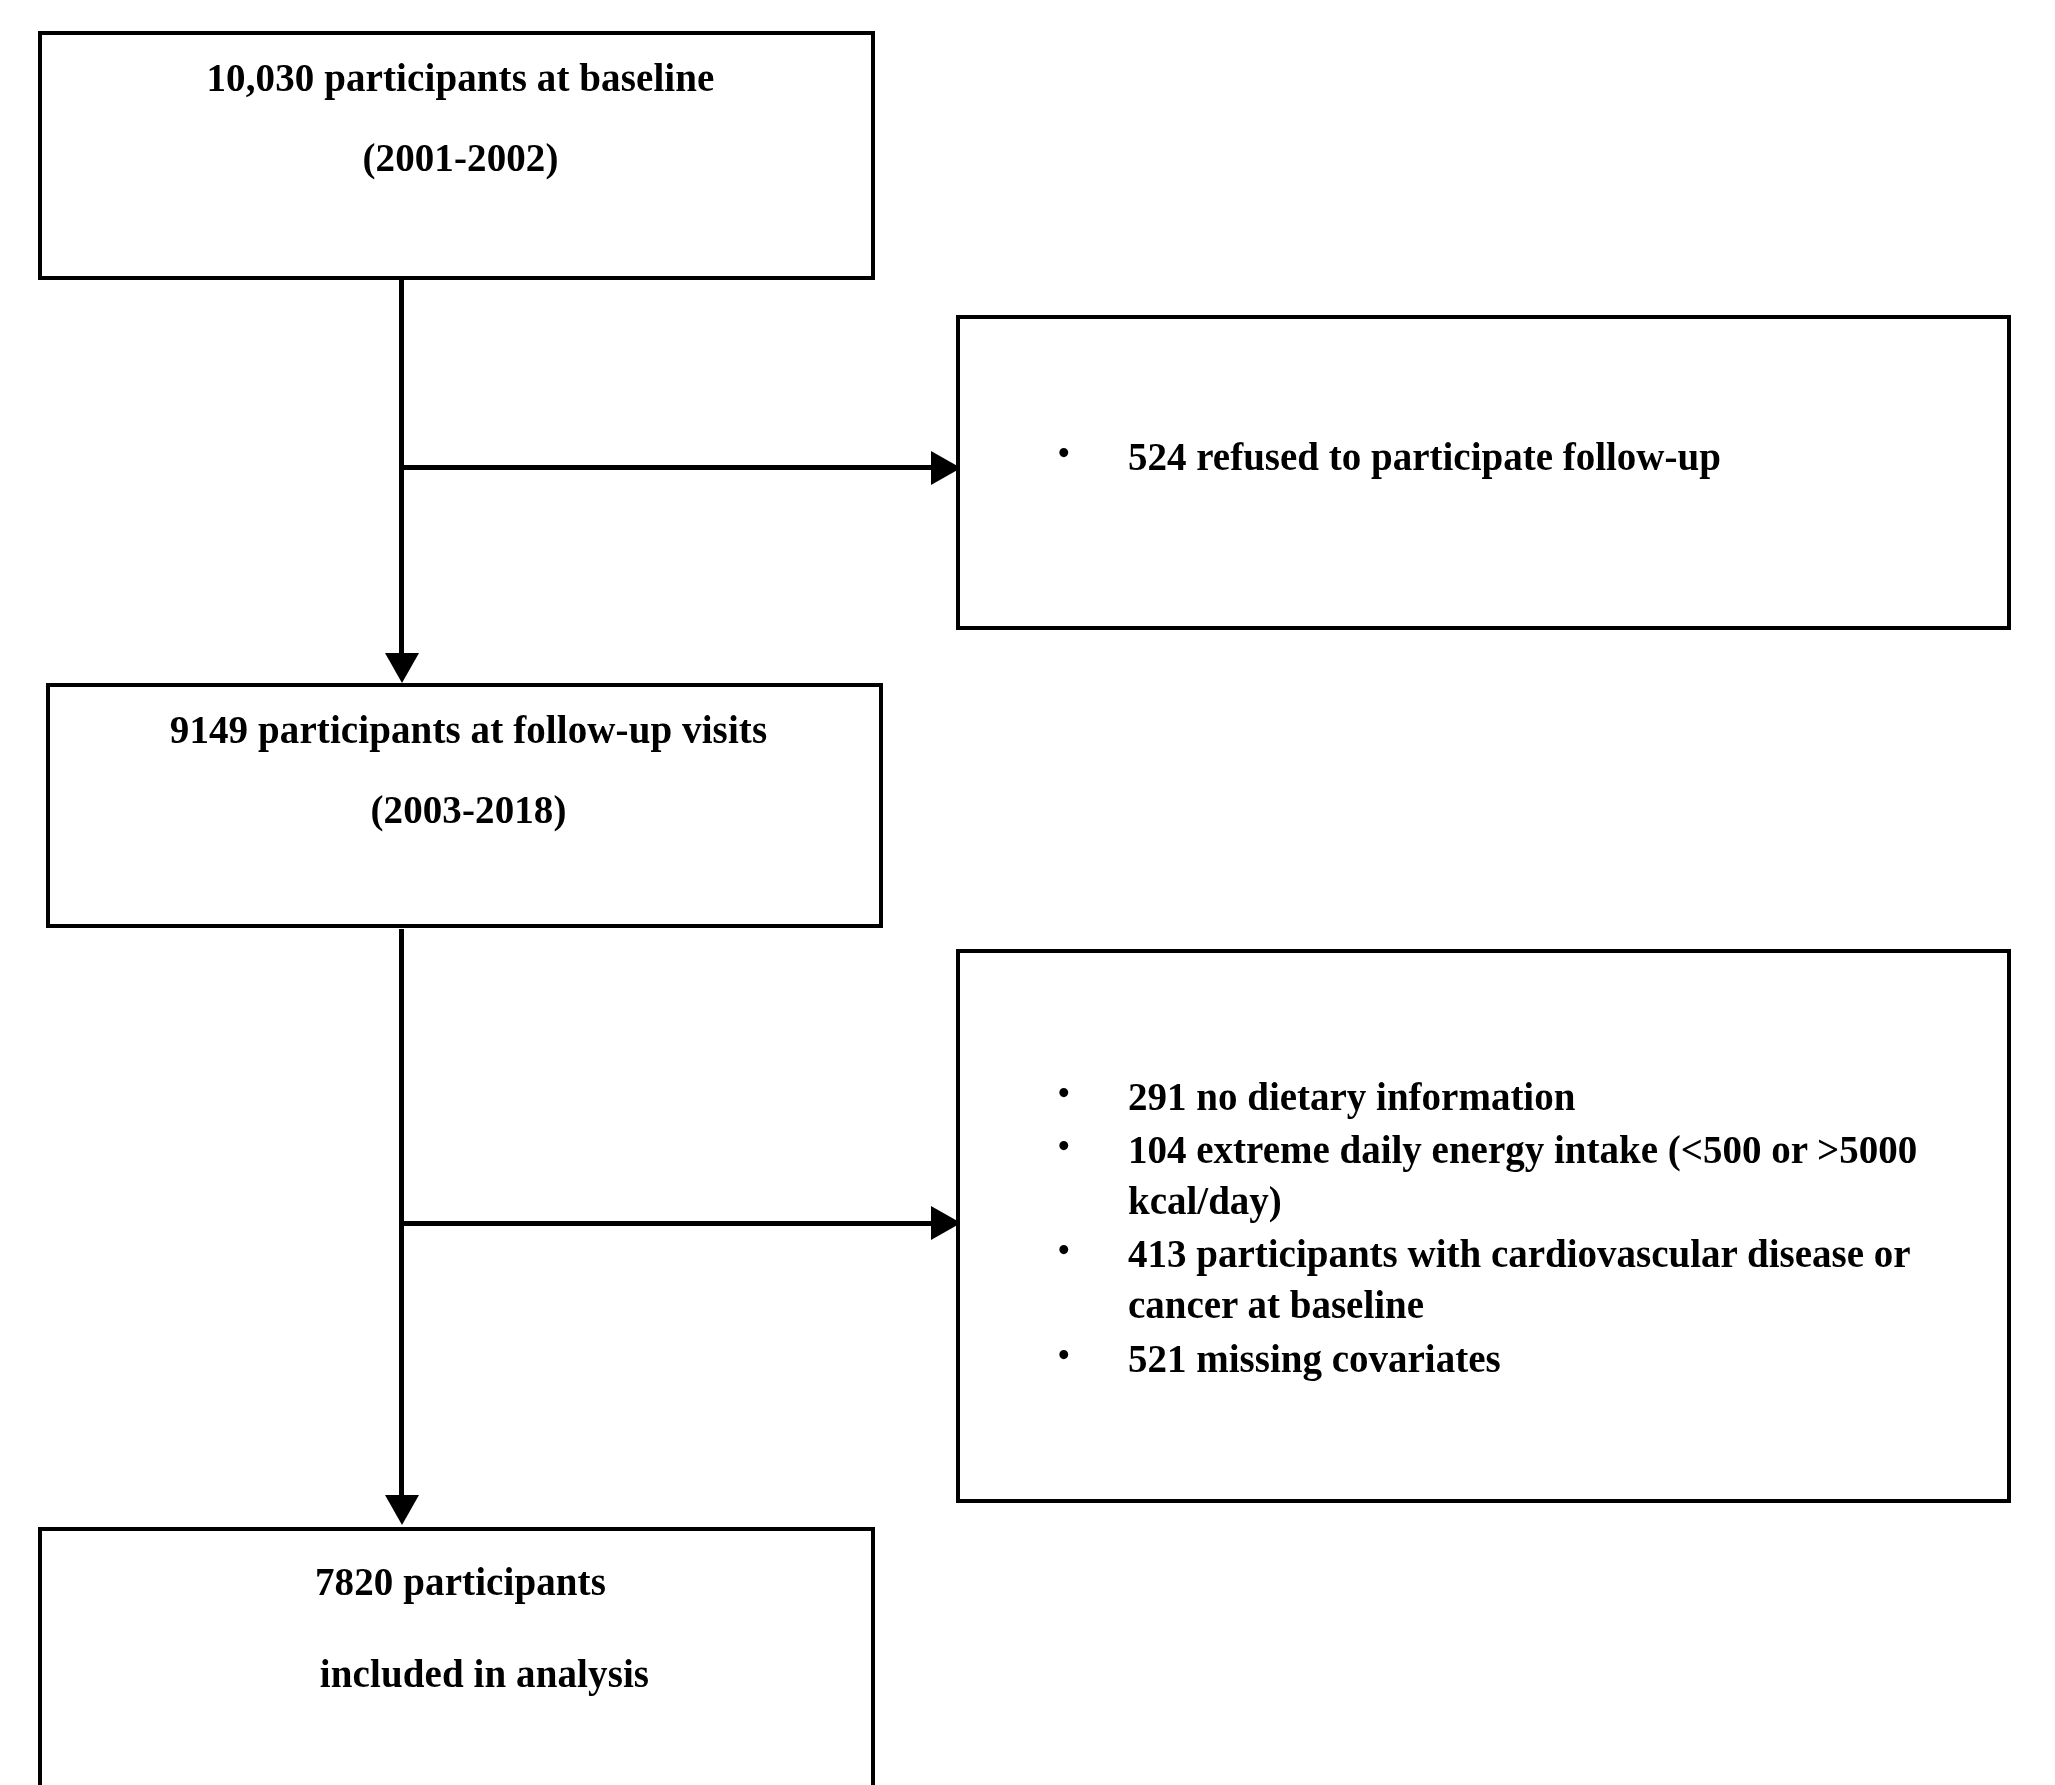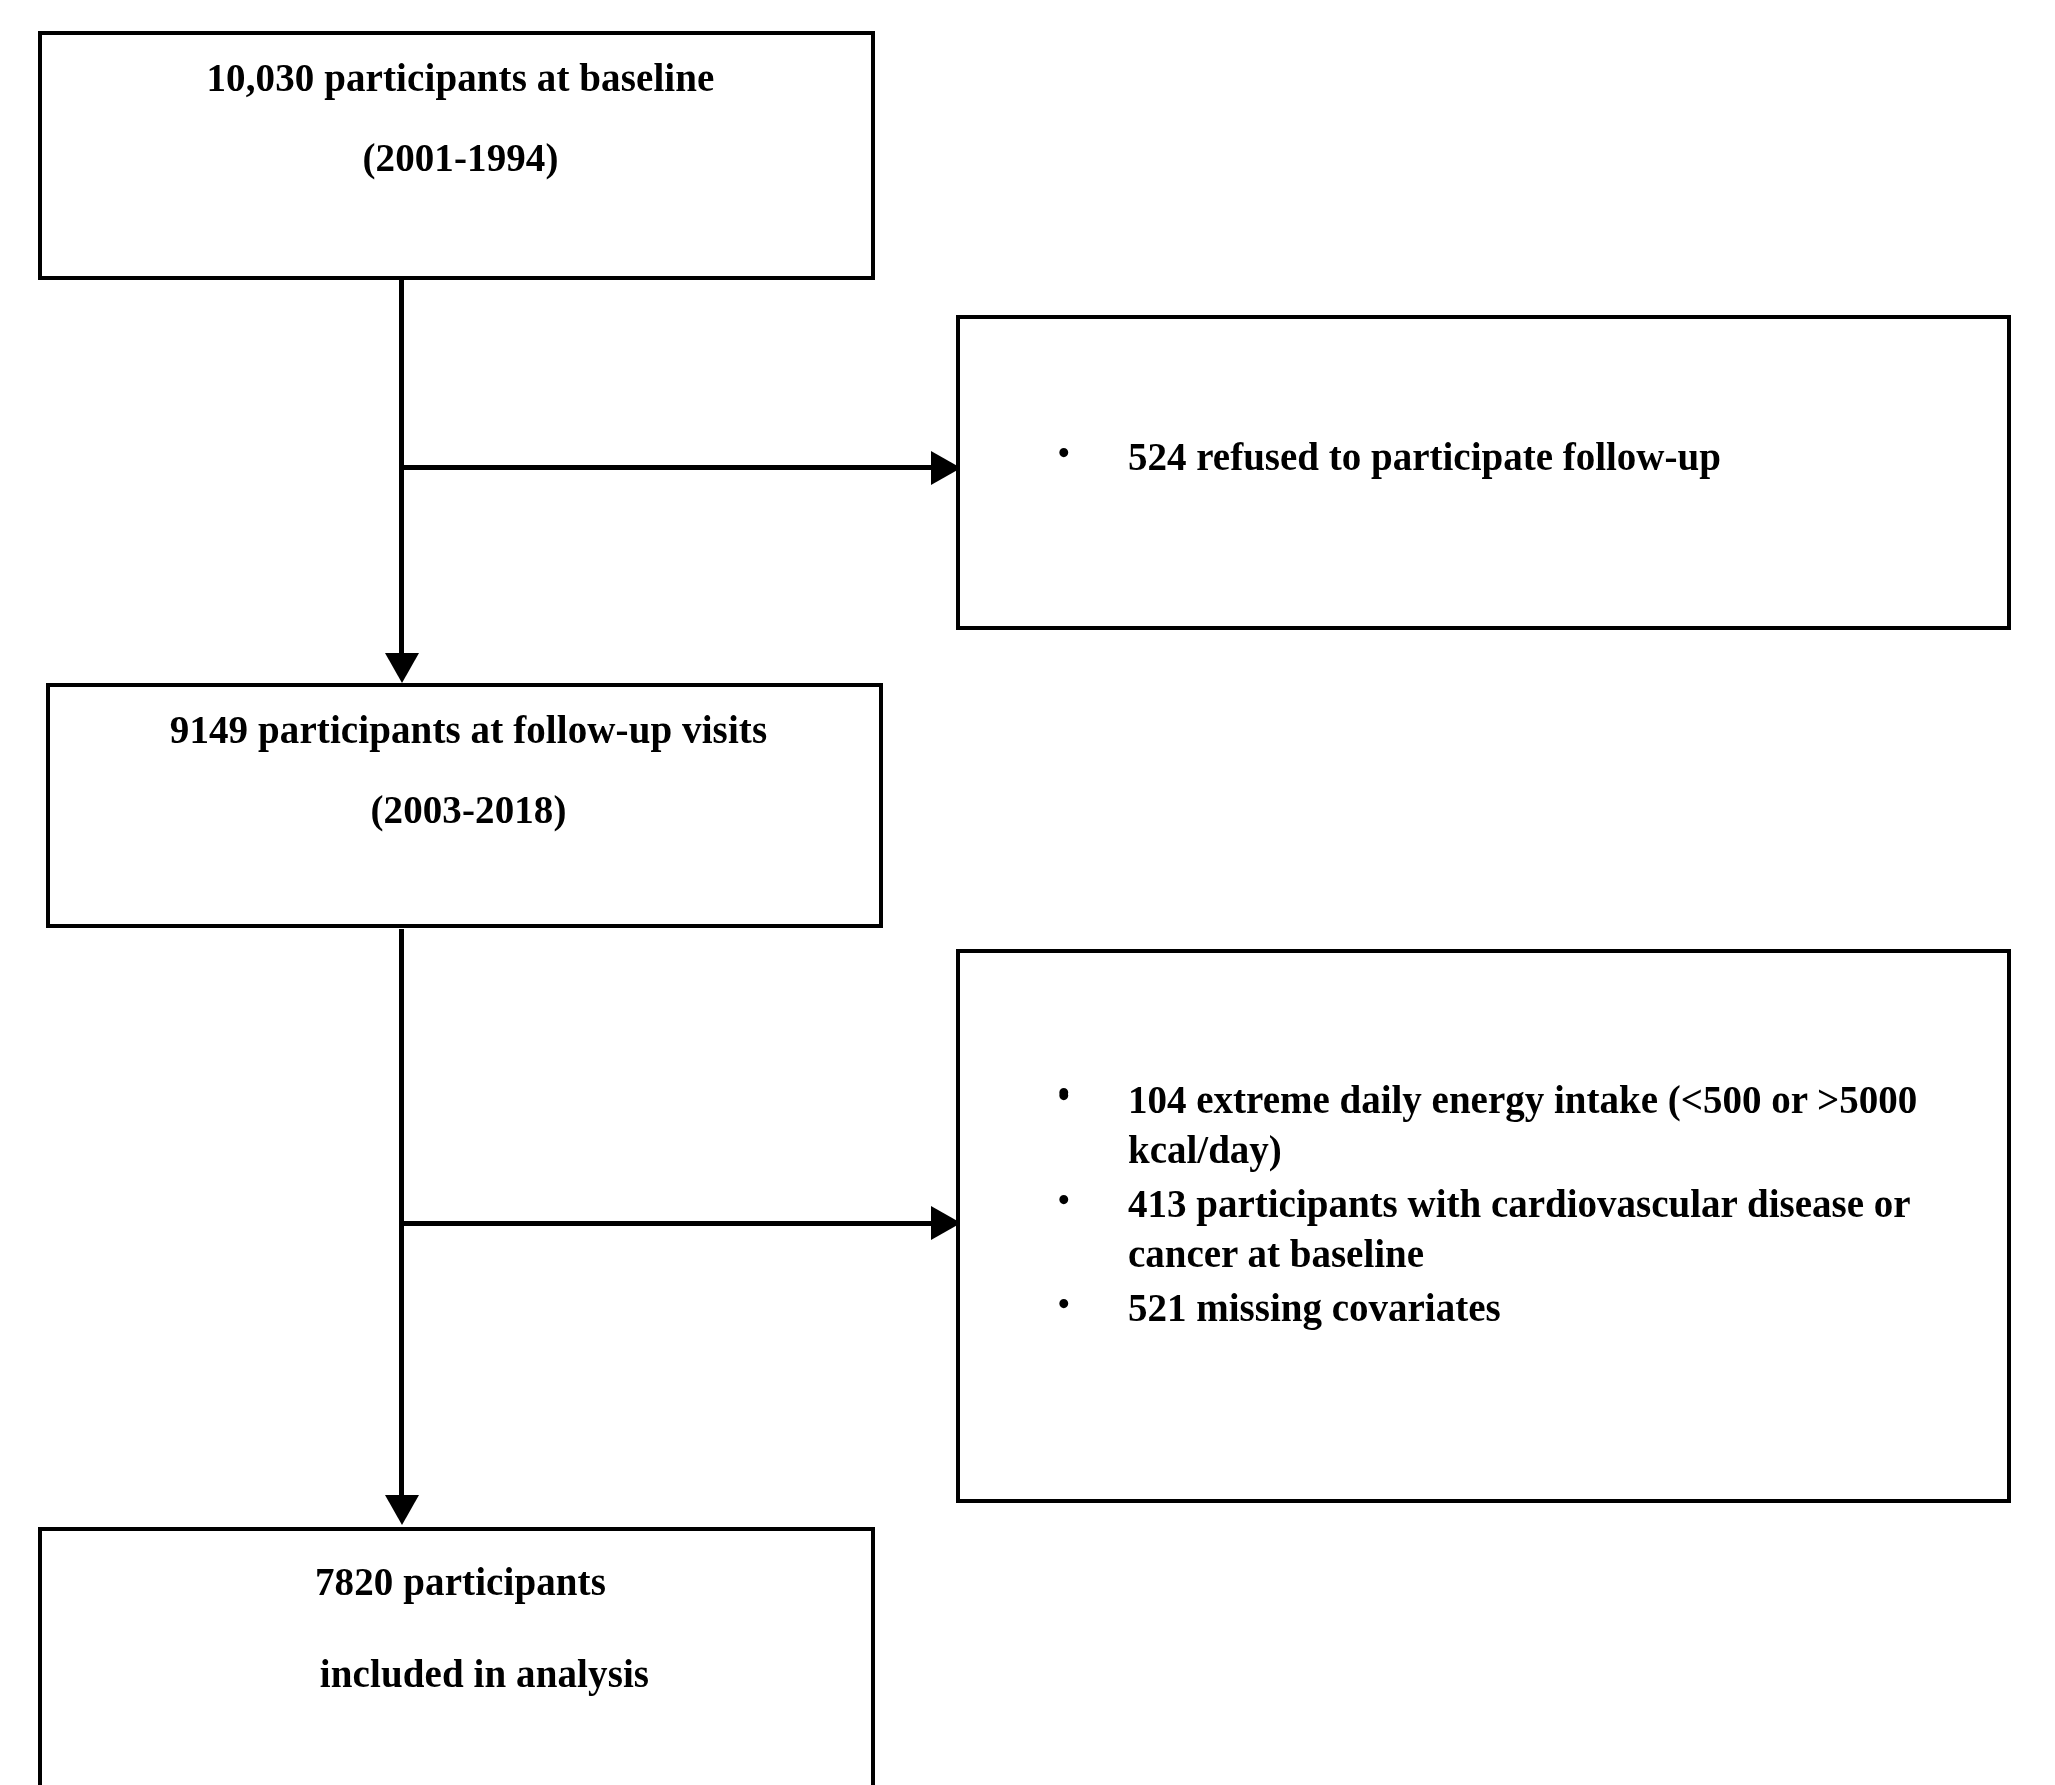--- a/index.html
+++ b/index.html
@@ -91,21 +91,21 @@
     border-left: 30px solid #000000;
   }
 </style>
 </head>
 <body>
 
 <div id="canvas">
 
   <div class="flow-box" style="left:38px; top:31px; width:837px; height:249px;">
     <div class="box-center-text" style="top:20.5px;">10,030 participants at baseline</div>
-    <div class="box-center-text" style="top:101px;">(2001-1994)</div>
+    <div class="box-center-text" style="top:101px;">(2001-2002)</div>
   </div>
 
   <div class="vline" style="left:399px; top:280px; height:376px;"></div>
   <div class="arrow-down" style="left:385px; top:653px;"></div>
 
   <div class="hline" style="left:399px; top:465px; width:537px;"></div>
   <div class="arrow-right" style="left:931px; top:451px;"></div>
 
   <div class="flow-box" style="left:956px; top:315px; width:1055px; height:315px;">
     <ul class="bullet-list" style="left:94px; top:113px; width:914px;">
@@ -124,20 +124,21 @@
   <div class="vline" style="left:399px; top:929px; height:569px;"></div>
   <div class="arrow-down" style="left:385px; top:1495px;"></div>
 
   <div class="hline" style="left:399px; top:1221px; width:537px;"></div>
   <div class="arrow-right" style="left:931px; top:1206px;"></div>
 
   <div class="flow-box" style="left:956px; top:949px; width:1055px; height:554px;">
     <ul class="bullet-list" style="left:94px; top:119px; width:907px;">
       <li class="bullet-item">
         <span class="bullet-dot">•</span>
+        <span>291 no dietary information</span>
       </li>
       <li class="bullet-item">
         <span class="bullet-dot">•</span>
         <span>104 extreme daily energy intake (&lt;500 or &gt;5000 kcal/day)</span>
       </li>
       <li class="bullet-item">
         <span class="bullet-dot">•</span>
         <span>413 participants with cardiovascular disease or cancer at baseline</span>
       </li>
       <li class="bullet-item">

